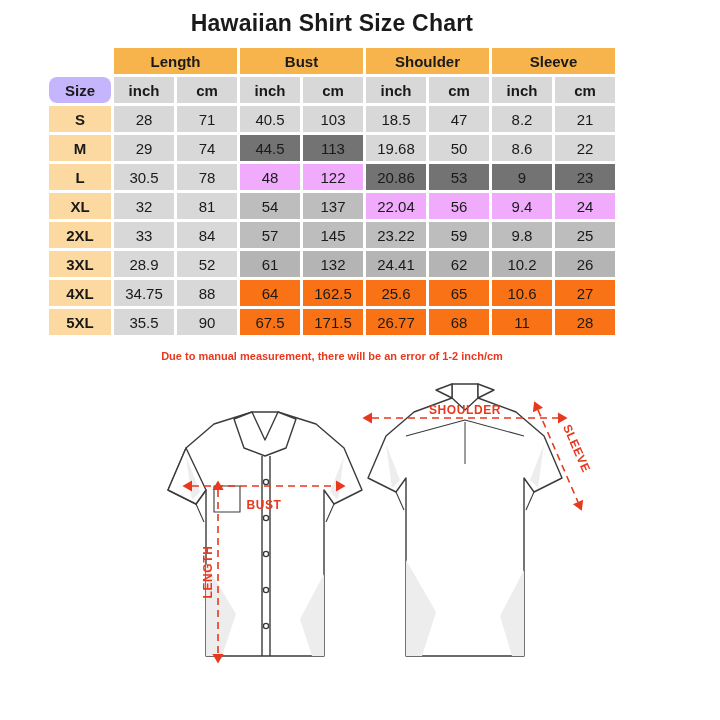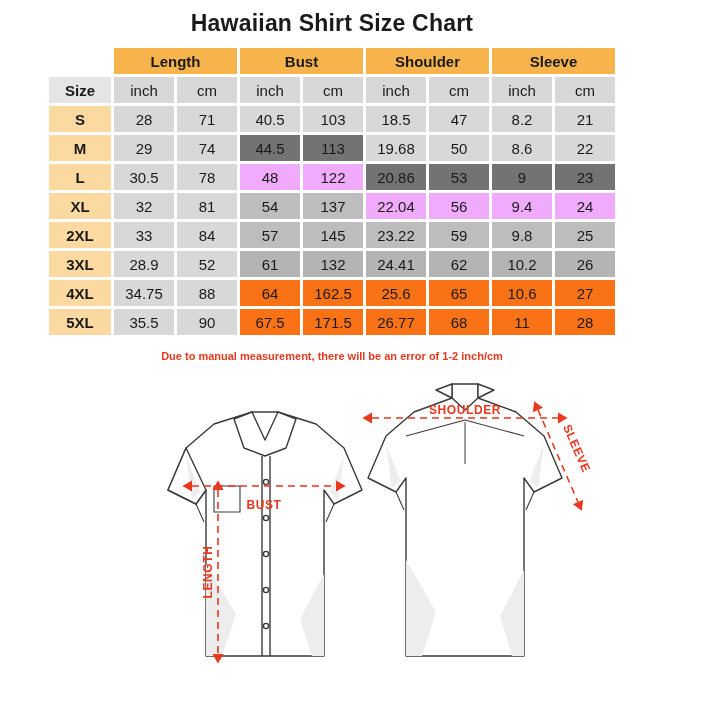--- a/index.html
+++ b/index.html
@@ -44,27 +44,28 @@
   .col-val    { width: 60px; }
   .grp-head {
     background: #f7b34c;
     font-weight: bold;
     font-size: 16px;
     color: #1a1a1a;
     height: 27px;
   }
   .sub-head {
     background: #d8d8d8;
-    font-weight: normal;
+    font-weight: bold;
     font-size: 15px;
   }
   .size-head {
-    background: #e5e5e5;
+    background: #c4b5fd;
     font-weight: bold;
     font-size: 15px;
+    border-radius: 8px;
   }
   .size-cell {
     background: #fbd9a0;
     font-weight: bold;
     font-size: 15px;
   }
   .cell-a { background: #d8d8d8; }
   .cell-b { background: #737373; }
   .cell-c { background: #f0abfc; }
   .cell-d { background: #bdbdbd; }

